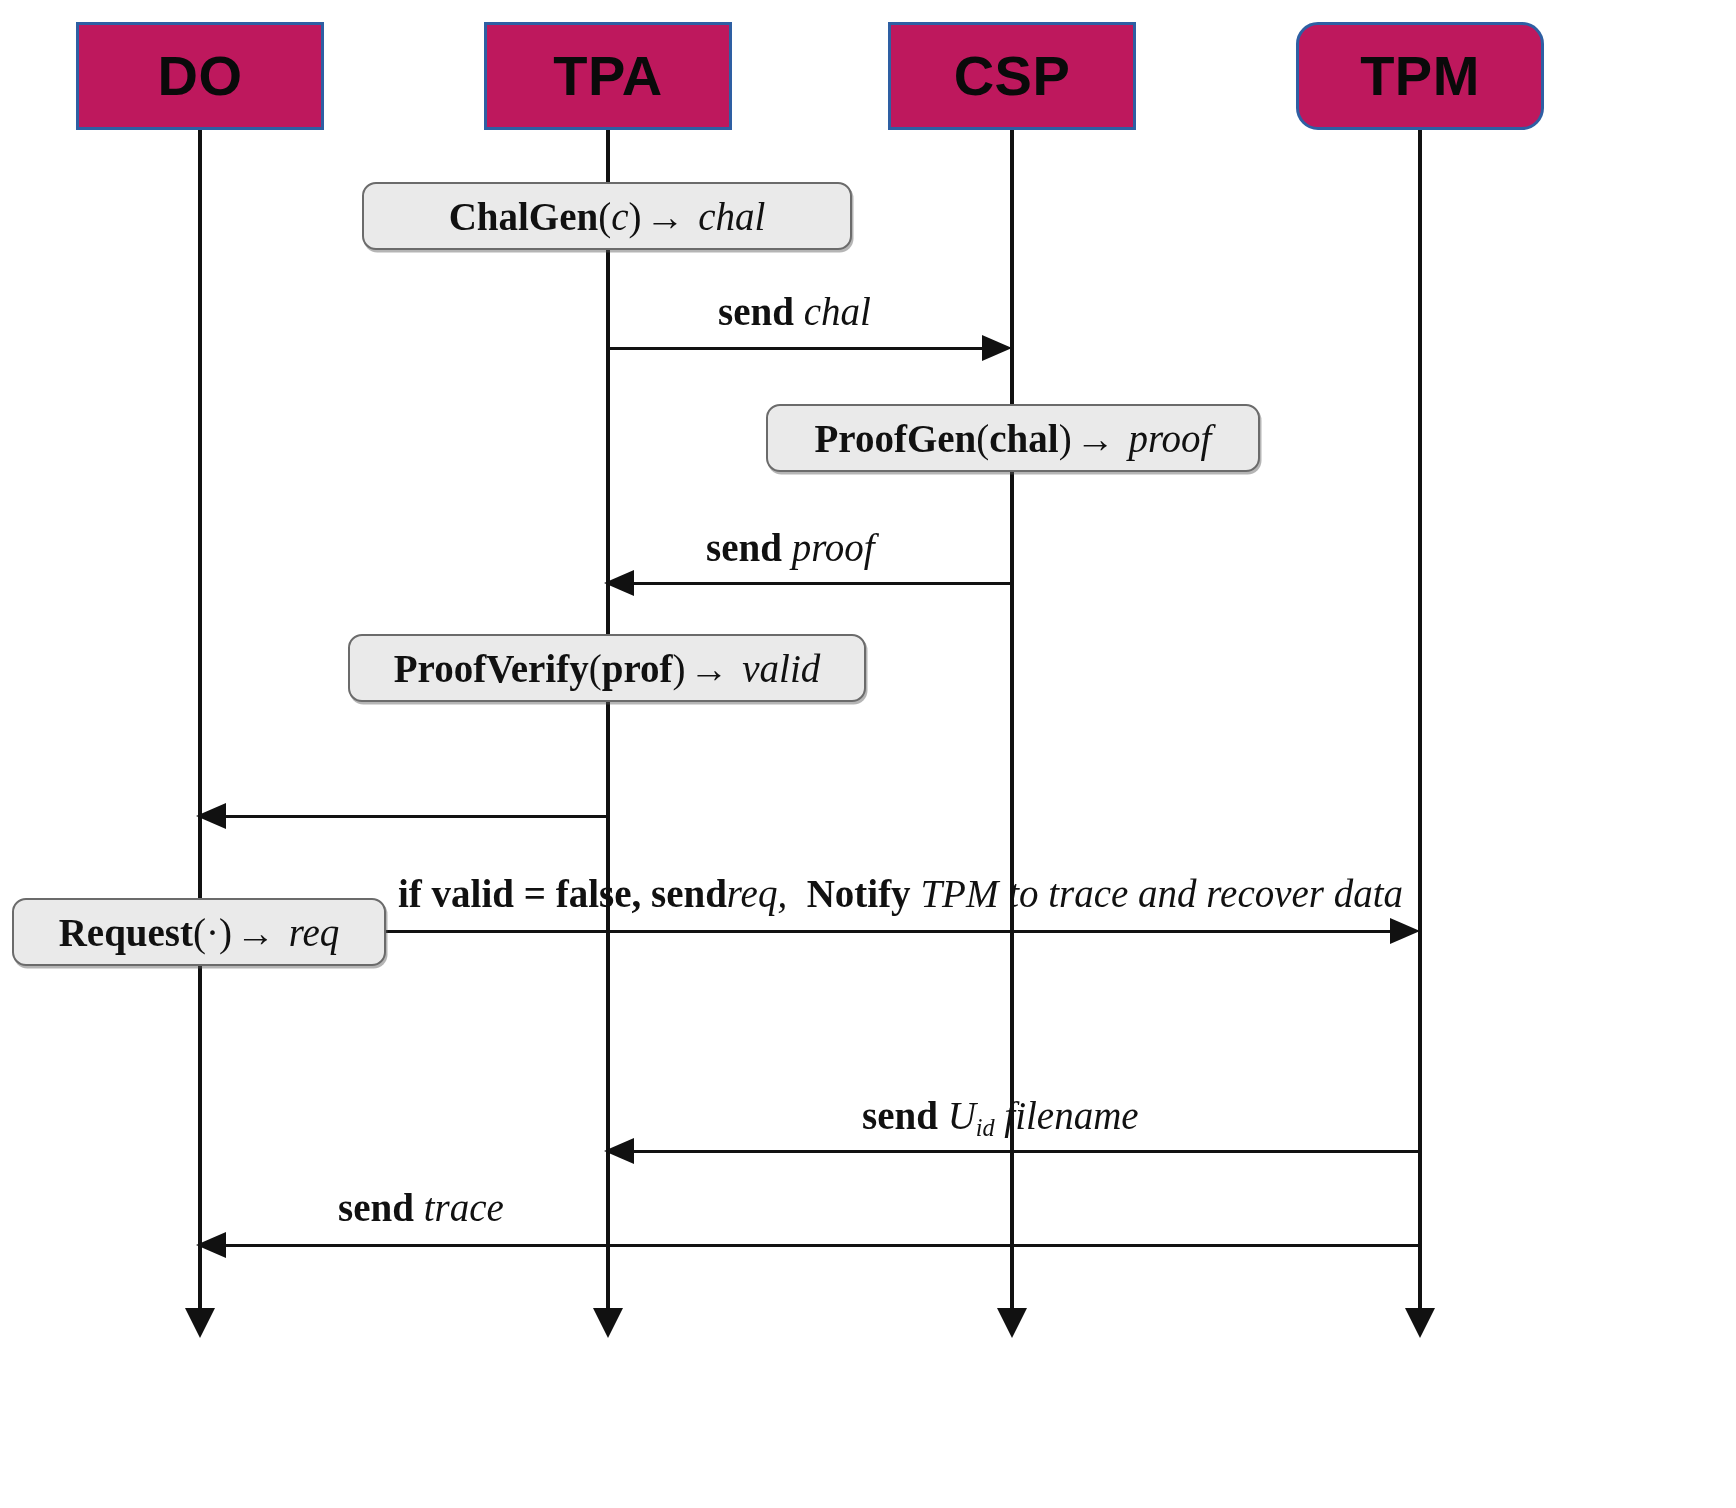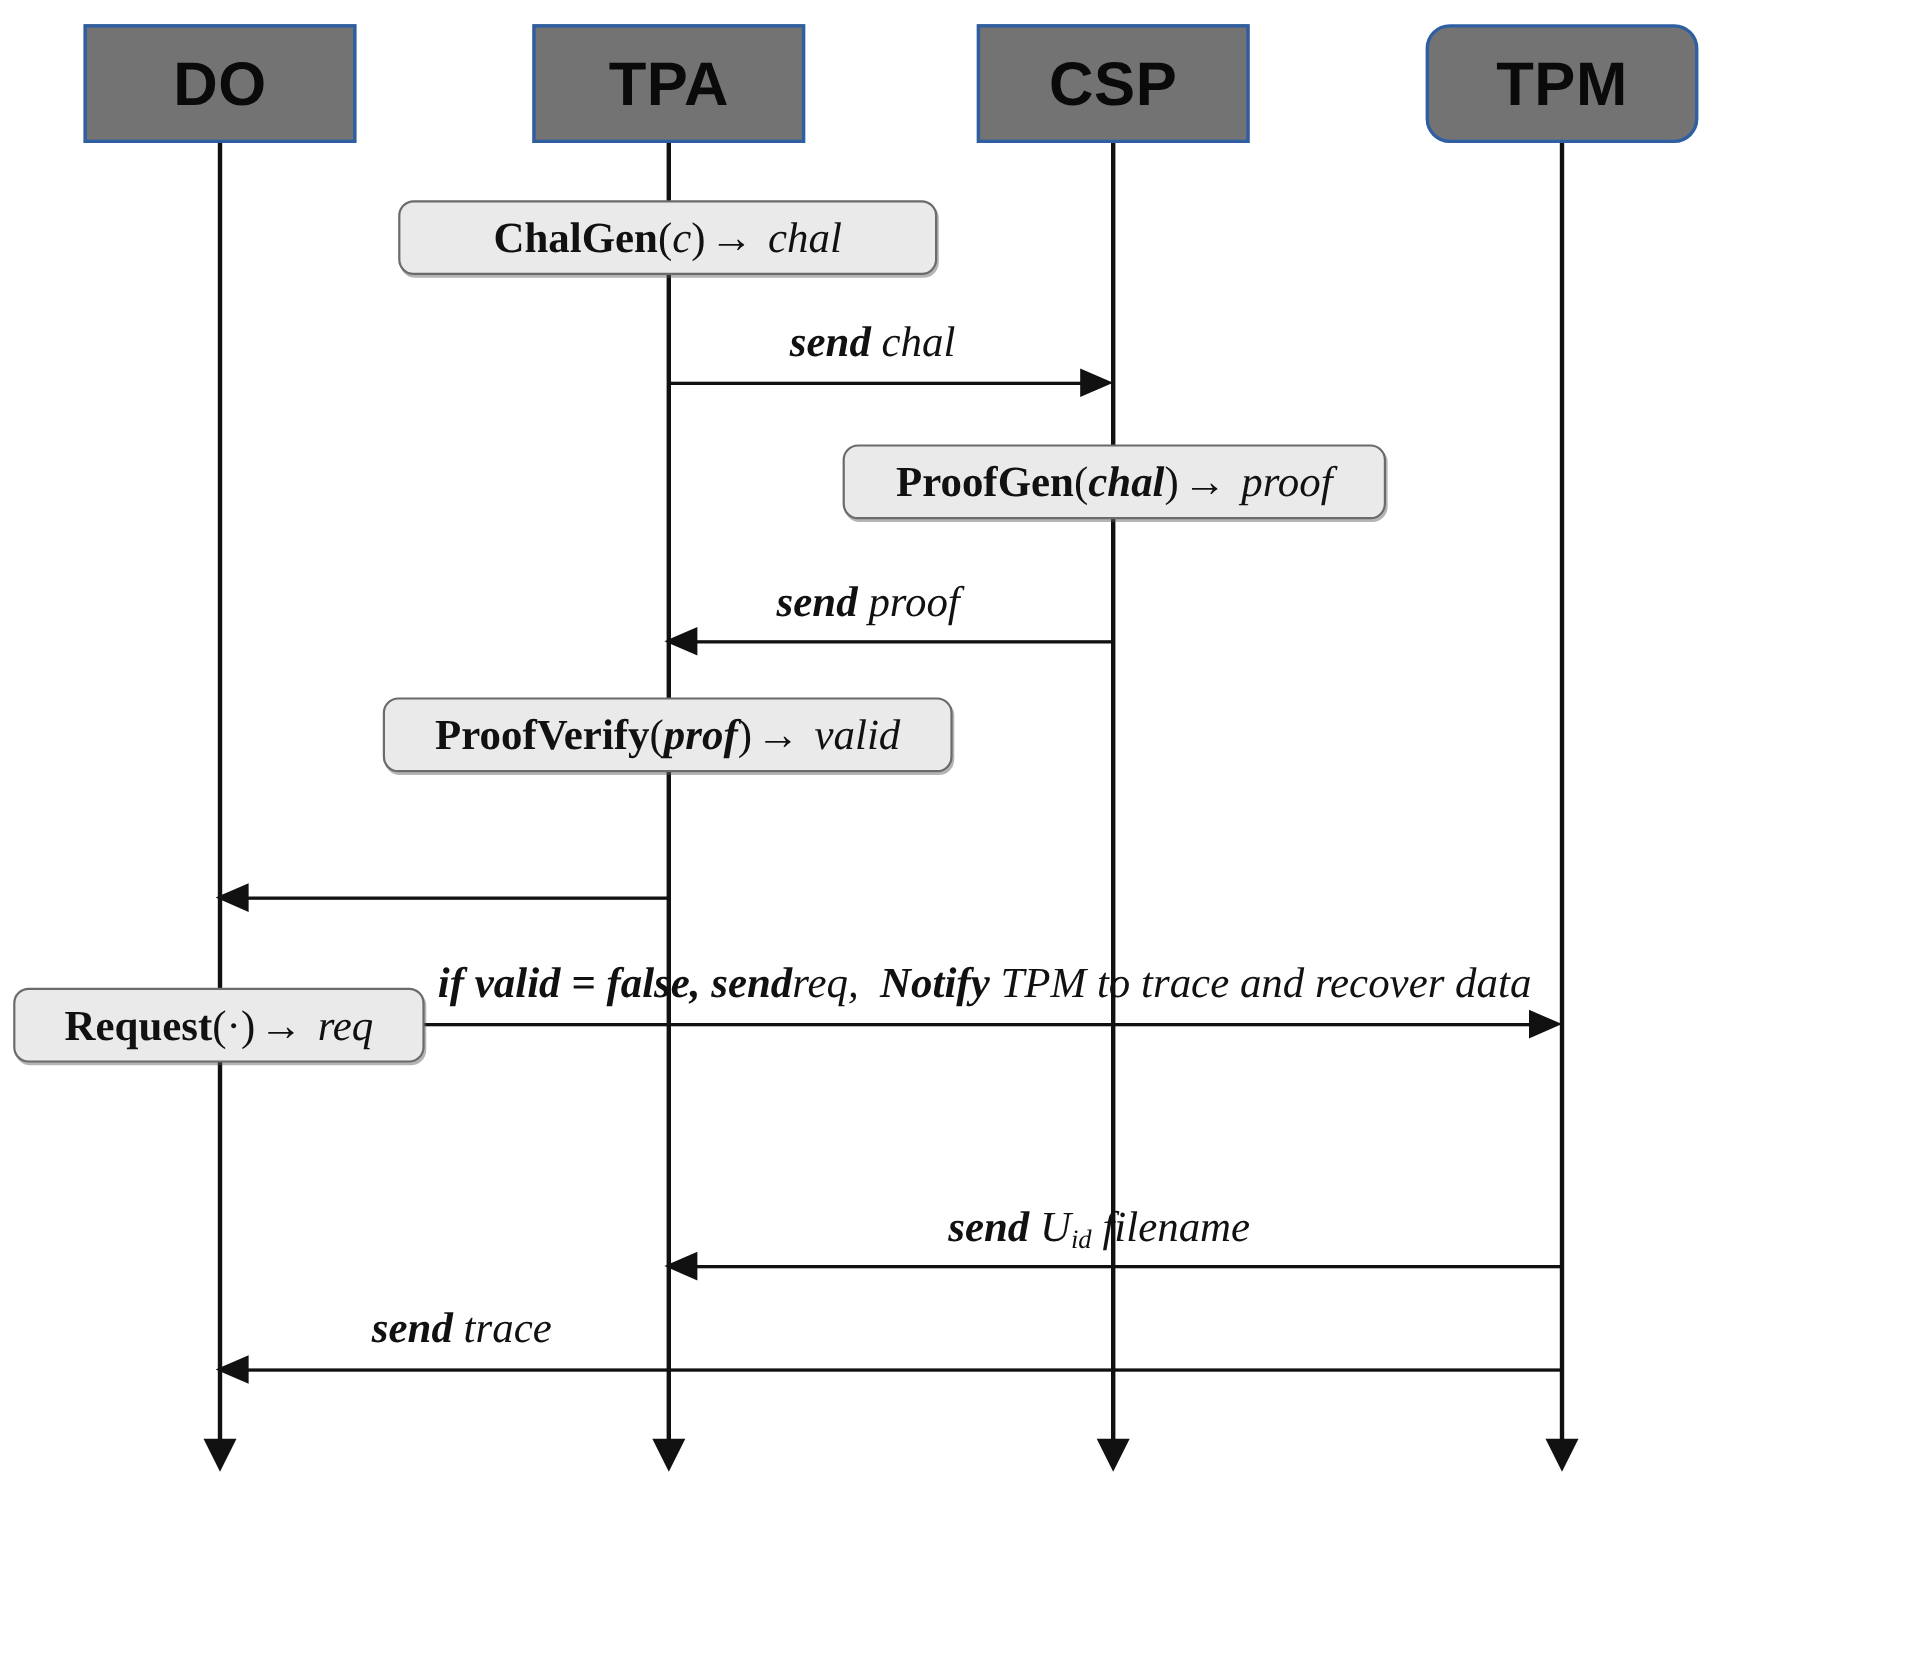--- a/index.html
+++ b/index.html
@@ -15,21 +15,21 @@
   #diagram {
     position: relative;
     width: 1736px;
     height: 1508px;
     background: #ffffff;
   }
 
   
   .actor-box {
     position: absolute;
-    background: #737373;
+    background: #be185d;
     border: 3px solid #2E5FA3;
     display: flex;
     align-items: center;
     justify-content: center;
     font-family: "Liberation Sans", "DejaVu Sans", sans-serif;
     font-weight: 700;
     font-size: 56px;
     color: #0a0a0a;
     letter-spacing: 0.5px;
     line-height: 1;
@@ -88,21 +88,21 @@
 
   
   .msg-label {
     position: absolute;
     font-size: 39px;
     color: #111111;
     white-space: nowrap;
     line-height: 1.05;
   }
 
-  .bi { font-weight: 700; font-style: italic; }
+  .bi { font-weight: 700; }
   .it { font-style: italic; }
   .bold { font-weight: 700; }
   .rm { font-style: normal; font-weight: 400; }
   .arrowglyph { font-style: normal; font-weight: 400; padding: 0 4px; }
   sub { font-size: 0.62em; vertical-align: -0.28em; font-style: italic; }
 </style>
 </head>
 <body>
 
 <div id="diagram">

